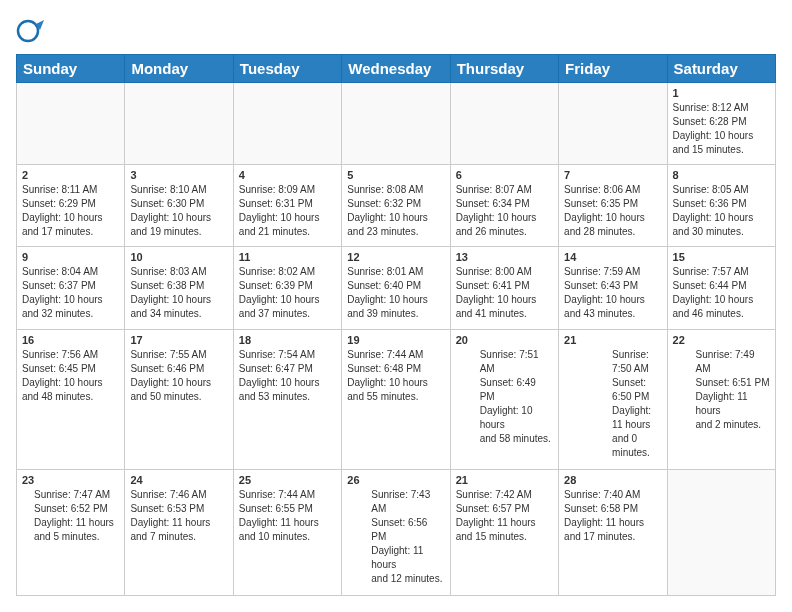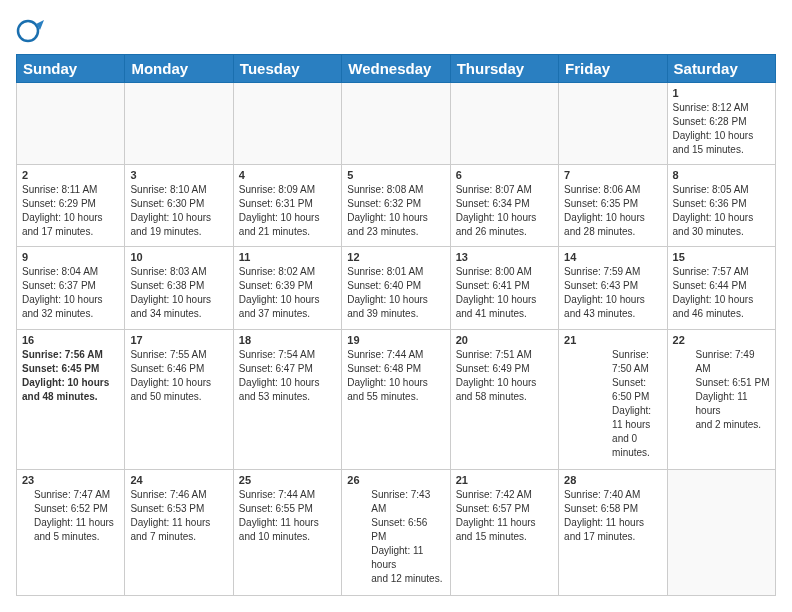--- a/index.html
+++ b/index.html
@@ -236,21 +236,21 @@
             <span class="day-num">15</span>
             <div class="day-info" style="white-space: pre-line;">Sunrise: 7:57 AM
 Sunset: 6:44 PM
 Daylight: 10 hours
 and 46 minutes.</div>
           </td>
         </tr>
         <tr class="week-row">
           <td>
             <span class="day-num">16</span>
-            <div class="day-info" style="white-space: pre-line; font-weight: bold;">Sunrise: 7:56 AM
+            <div class="day-info" style="white-space: pre-line;">Sunrise: 7:56 AM
 Sunset: 6:45 PM
 Daylight: 10 hours
 and 48 minutes.</div>
           </td>
           <td>
             <span class="day-num">17</span>
             <div class="day-info" style="white-space: pre-line;">Sunrise: 7:55 AM
 Sunset: 6:46 PM
 Daylight: 10 hours
 and 50 minutes.</div>
@@ -264,21 +264,21 @@
           </td>
           <td>
             <span class="day-num">19</span>
             <div class="day-info" style="white-space: pre-line;">Sunrise: 7:44 AM
 Sunset: 6:48 PM
 Daylight: 10 hours
 and 55 minutes.</div>
           </td>
           <td>
             <span class="day-num">20</span>
-            <div class="day-info" style="white-space: pre-line;">Sunrise: 7:51 AM
+            <div class="day-info" style="white-space: pre-line; margin-left: 24px;">Sunrise: 7:51 AM
 Sunset: 6:49 PM
 Daylight: 10 hours
 and 58 minutes.</div>
           </td>
           <td>
             <span class="day-num">21</span>
             <div class="day-info" style="white-space: pre-line; margin-left: 48px;">Sunrise: 7:50 AM
 Sunset: 6:50 PM
 Daylight: 11 hours
 and 0 minutes.</div>

